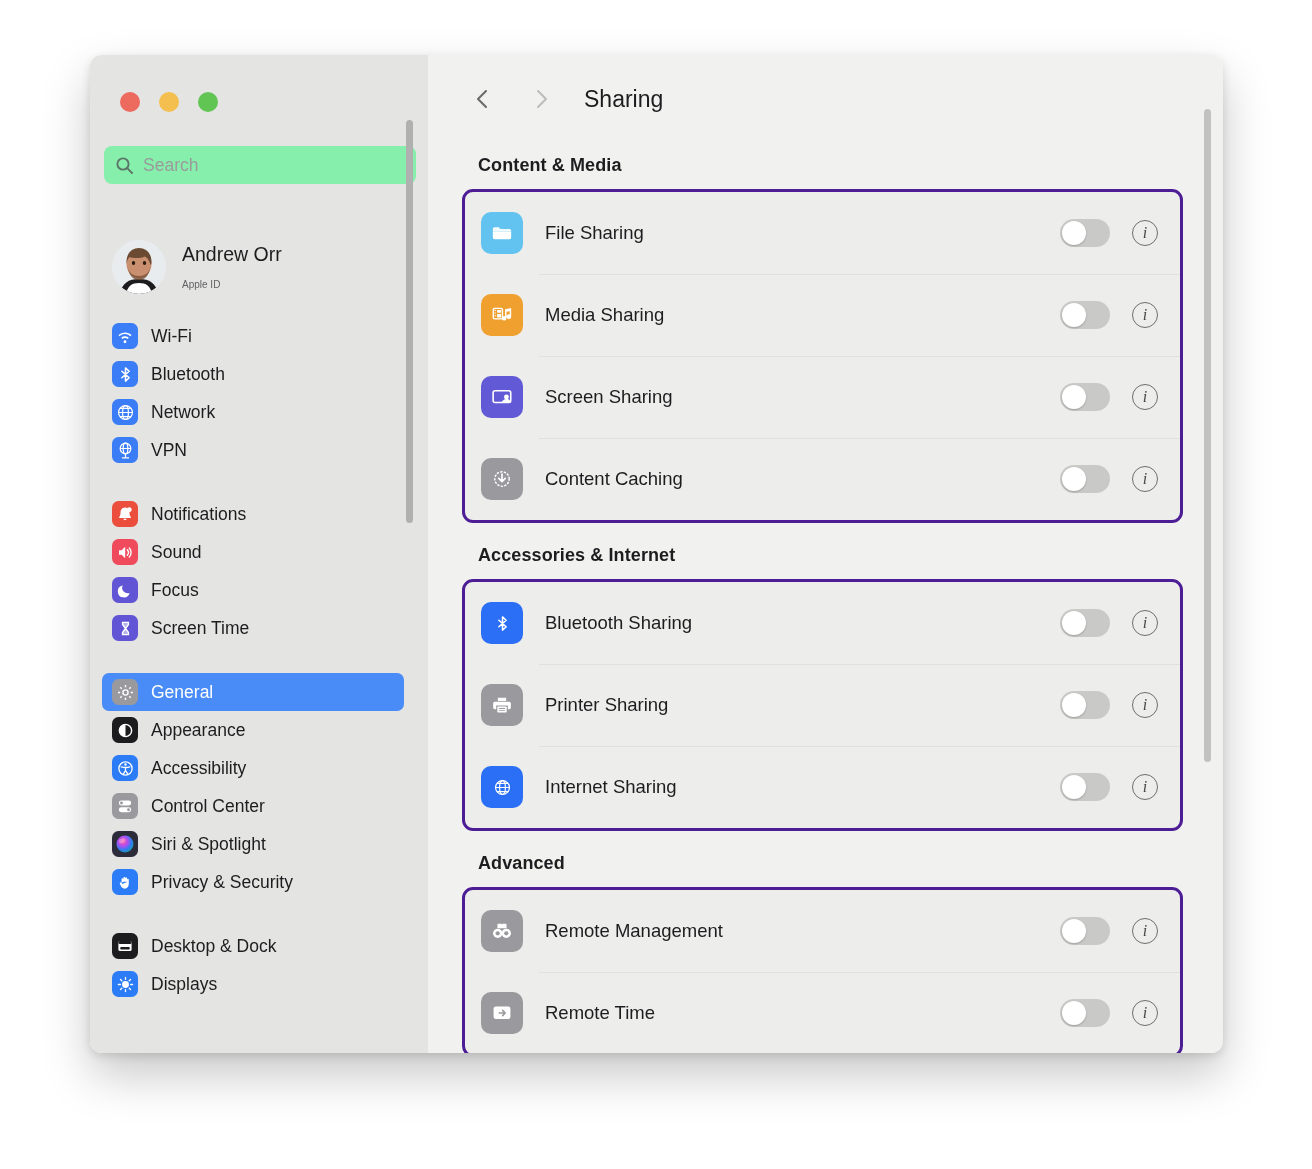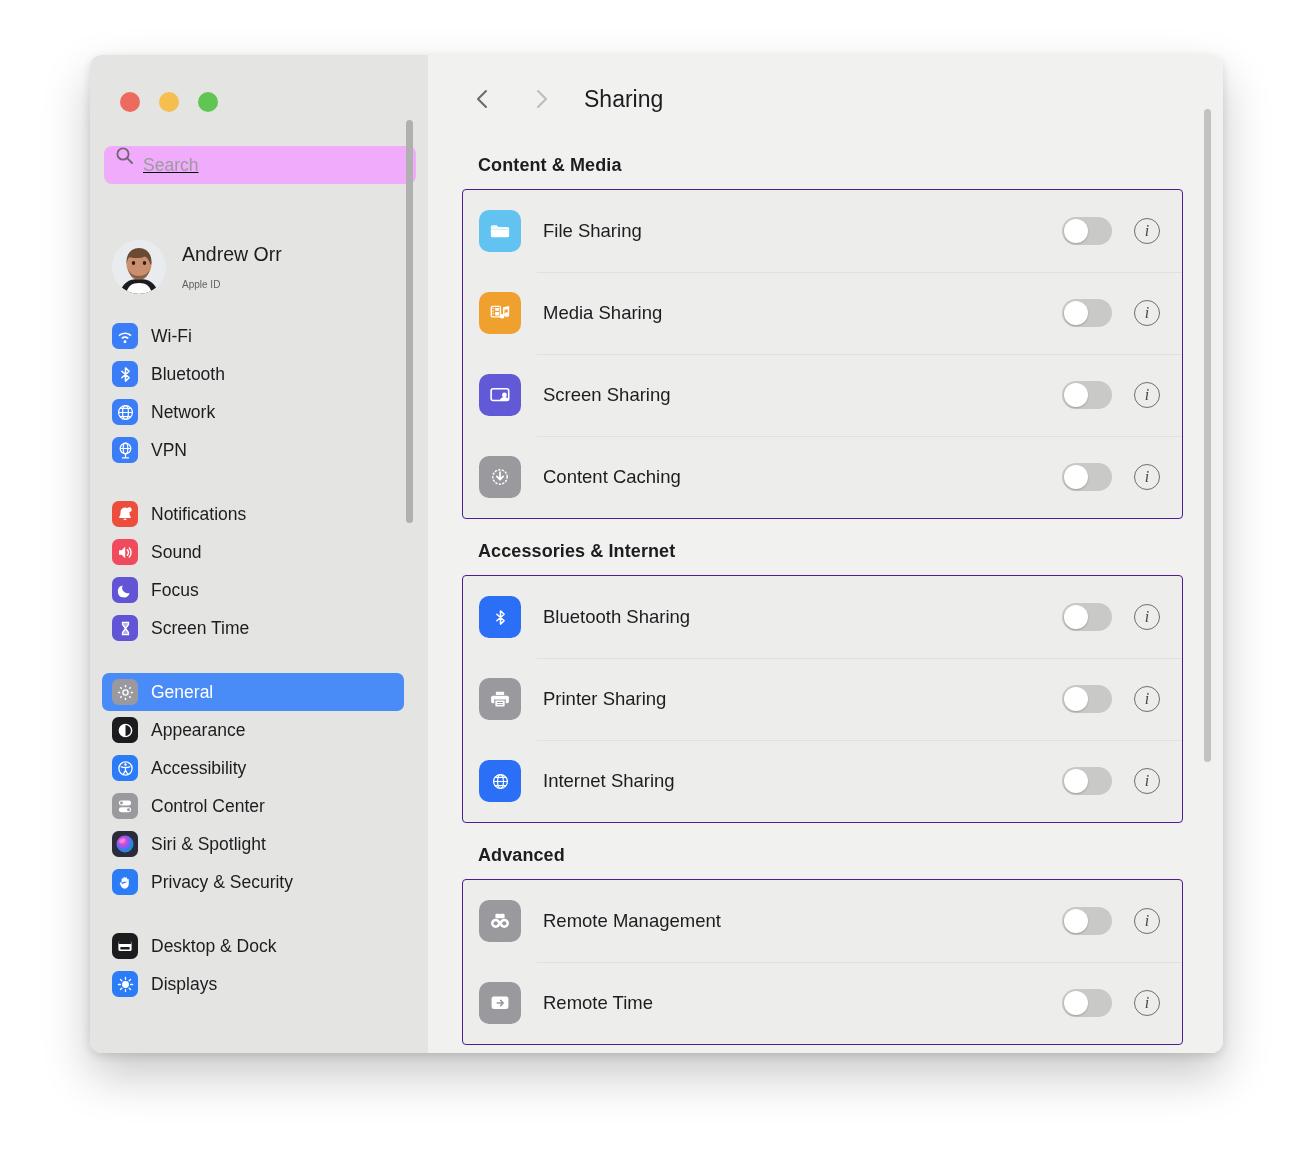--- a/index.html
+++ b/index.html
@@ -36,25 +36,24 @@
     display: flex; gap: 19px;
   }
   .light { width: 20px; height: 20px; border-radius: 50%; }
   .light.red    { background: #ec6a5e; }
   .light.yellow { background: #f5bf4f; }
   .light.green  { background: #61c554; }
 
   .search-wrap {
     position: absolute; top: 91px; left: 14px;
     width: 312px; height: 38px;
-    background: #f0abfc;
+    background: #86efac;
     border-radius: 8px;
-    display: flex; 
+    display: flex; align-items: center;
     padding: 0 11px;
-    text-decoration: underline;
   }
   .search-icon { width: 19px; height: 19px; flex: 0 0 19px; margin-right: 9px; opacity: .75; }
   .search-input {
     border: 0; outline: 0; background: transparent;
     font-family: "Liberation Sans", sans-serif;
     font-size: 17.5px; color: #1d1d1f; width: 100%;
   }
   .search-input::placeholder { color: #9b9b9c; }
 
   .side-scroll {
@@ -141,22 +140,22 @@
   .section-head {
     font-size: 18px; font-weight: bold; color: #1d1d1f;
     margin: 22px 0 13px 50px;
     letter-spacing: .1px;
   }
   .section-head.first { margin-top: 12px; }
 
   .card {
     margin: 0 40px 0 34px;
     background: #ededeb;
-    border: 1px solid #4c1d95;
-    border-radius: 4px;
+    border: 3px solid #4c1d95;
+    border-radius: 11px;
     overflow: hidden;
   }
   .row {
     display: flex; align-items: center;
     height: 82px;
     padding: 0 22px 0 16px;
     position: relative;
   }
   .row + .row::before {
     content: "";

